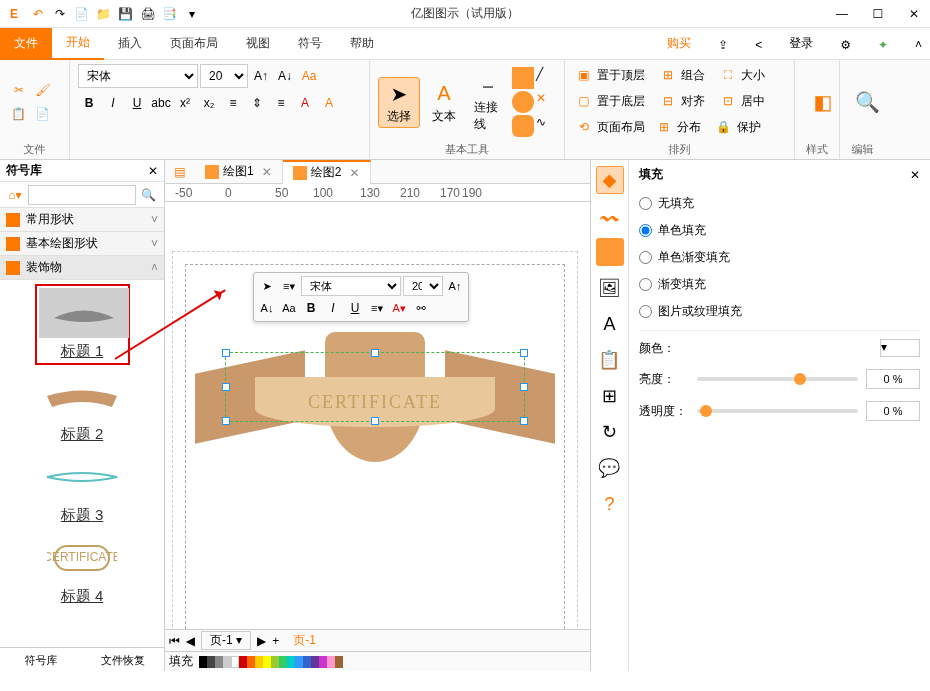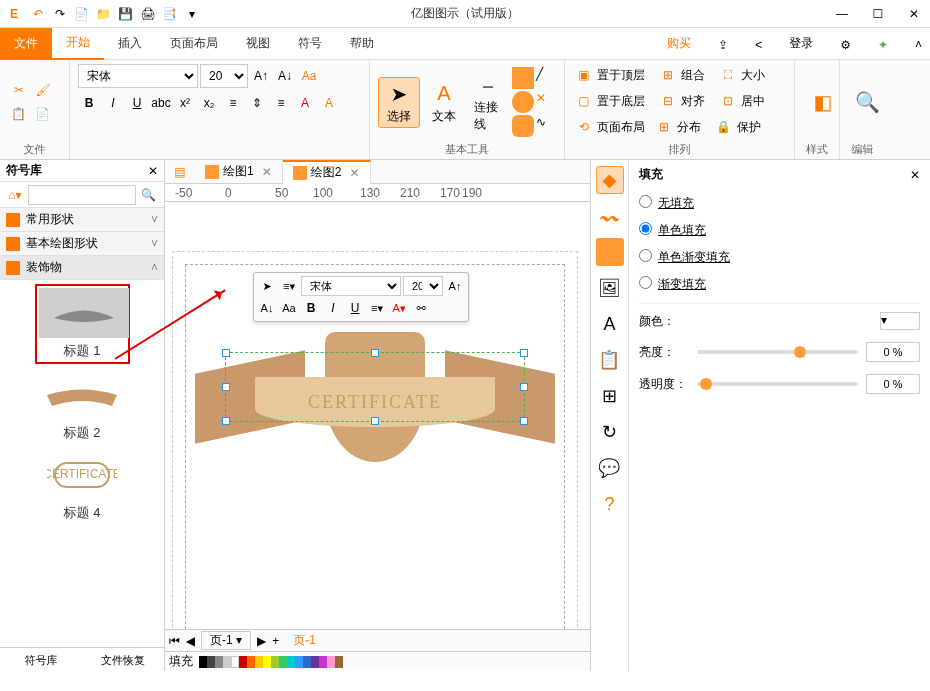--- a/index.html
+++ b/index.html
@@ -47,21 +47,21 @@
     .lp-search { height: 26px; display: flex; align-items: center; padding: 2px 4px; gap: 2px; border-bottom: 1px solid #e0e0e0; }
     .lp-search input { flex: 1; border: 1px solid #ccc; height: 20px; padding: 0 4px; width: 90px; }
     .lp-cat { height: 24px; display: flex; align-items: center; padding: 0 6px; background: #f5f5f5; border-bottom: 1px solid #e0e0e0; cursor: pointer; }
     .lp-cat .ico { width: 14px; height: 14px; background: #ff7800; margin-right: 6px; }
     .lp-cat .chev { margin-left: auto; color: #888; }
     .lp-cat.sel { background: #e8e8e8; }
     .lp-body { flex: 1; overflow-y: auto; padding: 4px; }
     .lp-thumb { width: 95px; margin: 0 auto 4px auto; text-align: center; padding: 2px; }
     .lp-thumb.hl { border: 2px solid #e00000; }
     .lp-thumbimg { width: 90px; height: 50px; background: #cfcfcf; display: flex; align-items: center; justify-content: center; margin-bottom: 4px; }
-    .lp-thumb .t { font-size: 13px; color: #333; }
+    .lp-thumb .t { font-size: 15px; color: #333; text-decoration: underline; }
     .lp-foot { height: 24px; display: flex; border-top: 1px solid #ccc; }
     .lp-foot span { flex: 1; text-align: center; line-height: 24px; cursor: pointer; font-size: 11px; }
     
     
     .canvaswrap { flex: 1; display: flex; flex-direction: column; background: #f0f0f0; position: relative; }
     .doctabs { height: 24px; background: #fafafa; display: flex; align-items: center; border-bottom: 1px solid #d0d0d0; }
     .doctab { padding: 0 10px; height: 24px; display: flex; align-items: center; gap: 4px; border-right: 1px solid #ddd; cursor: pointer; justify-content: center; }
     .doctab.active { background: #fff; border-top: 2px solid #ff7800; }
     .doctab .ico { width: 14px; height: 14px; background: #ff9933; }
     .doctab .x { color: #888; margin-left: 4px; }
@@ -101,21 +101,21 @@
     
     
     .rightpanel { width: 340px; border-left: 1px solid #d0d0d0; display: flex; }
     .rp-iconbar { width: 38px; border-right: 1px solid #e0e0e0; display: flex; flex-direction: column; align-items: center; padding-top: 6px; gap: 8px; }
     .rp-iconbar .ic { width: 28px; height: 28px; display: flex; align-items: center; justify-content: center; cursor: pointer; border-radius: 3px; font-size: 18px; }
     .rp-iconbar .ic.active { background: #ffd9b3; border: 1px solid #ff9933; }
     .rp-body { flex: 1; padding: 6px 10px; }
     .rp-head { display: flex; align-items: center; margin-bottom: 12px; }
     .rp-head .title { font-weight: bold; }
     .rp-head .x { margin-left: auto; cursor: pointer; }
-    .radios label { display: flex; align-items: flex-start; margin-bottom: 10px; cursor: pointer; text-decoration: underline; }
+    .radios label { display: flex; align-items: center; margin-bottom: 10px; cursor: pointer; }
     .radios input { margin-right: 6px; }
     .prop { display: flex; align-items: center; margin-bottom: 12px; gap: 8px; }
     .prop .lbl { width: 50px; }
     .slider { flex: 1; height: 4px; background: #ddd; position: relative; border-radius: 2px; }
     .slider .thumb { position: absolute; top: -4px; width: 12px; height: 12px; background: #ff9933; border-radius: 50%; }
     .valbox { width: 54px; border: 1px solid #ccc; height: 20px; display: flex; align-items: center; justify-content: center; font-size: 11px; }
     .colorswatch { width: 40px; height: 18px; border: 1px solid #ccc; margin-left: auto; }
     
     .orange { color: #ff7800; }
   </style>
@@ -331,20 +331,28 @@
           </div>
         <div class="t">标题 1</div>
       </div>
       <div class="lp-thumb">
         <div class="lp-thumbimg" style="background:transparent">
             <svg width="80" height="30">
               <path d="M5 15 Q40 4 75 15 L70 26 Q40 16 10 26 Z" fill="#c9996b"></path>
             </svg>
           </div>
         <div class="t">标题 2</div>
+      </div>
+      <div class="lp-thumb">
+        <div class="lp-thumbimg" style="background:transparent">
+            <svg width="80" height="20">
+              <path d="M5 10 Q40 2 75 10 Q40 18 5 10" stroke="#5bc0c0" fill="none" stroke-width="2"></path>
+            </svg>
+          </div>
+        <div class="t">标题 3</div>
       </div>
       <div class="lp-thumb">
         <div class="lp-thumbimg" style="background:transparent">
             <svg width="70" height="40">
               <rect x="8" y="8" width="54" height="24" rx="12" fill="none" stroke="#c4a060" stroke-width="2"></rect>
               <text x="35" y="23" font-size="6" fill="#c4a060" text-anchor="middle">CERTIFICATE</text>
             </svg>
           </div>
         <div class="t">标题 4</div>
       </div>
@@ -488,20 +496,24 @@
             <span>单色填充</span>
           </label>
         <label>
             <input type="radio" name="fill" style="">
             <span>单色渐变填充</span>
           </label>
         <label>
             <input type="radio" name="fill" style="">
             <span>渐变填充</span>
           </label>
+        <label>
+            <input type="radio" name="fill" style="">
+            <span>图片或纹理填充</span>
+          </label>
       </div>
       <hr style="margin:8px 0;border:none;border-top:1px solid #eee">
       <div class="prop">
         <span class="lbl">颜色：</span>
         <div class="colorswatch">▾</div>
       </div>
       <div class="prop">
         <span class="lbl">亮度：</span>
         <div class="slider">
             <div class="thumb" style="left:60%"></div>

